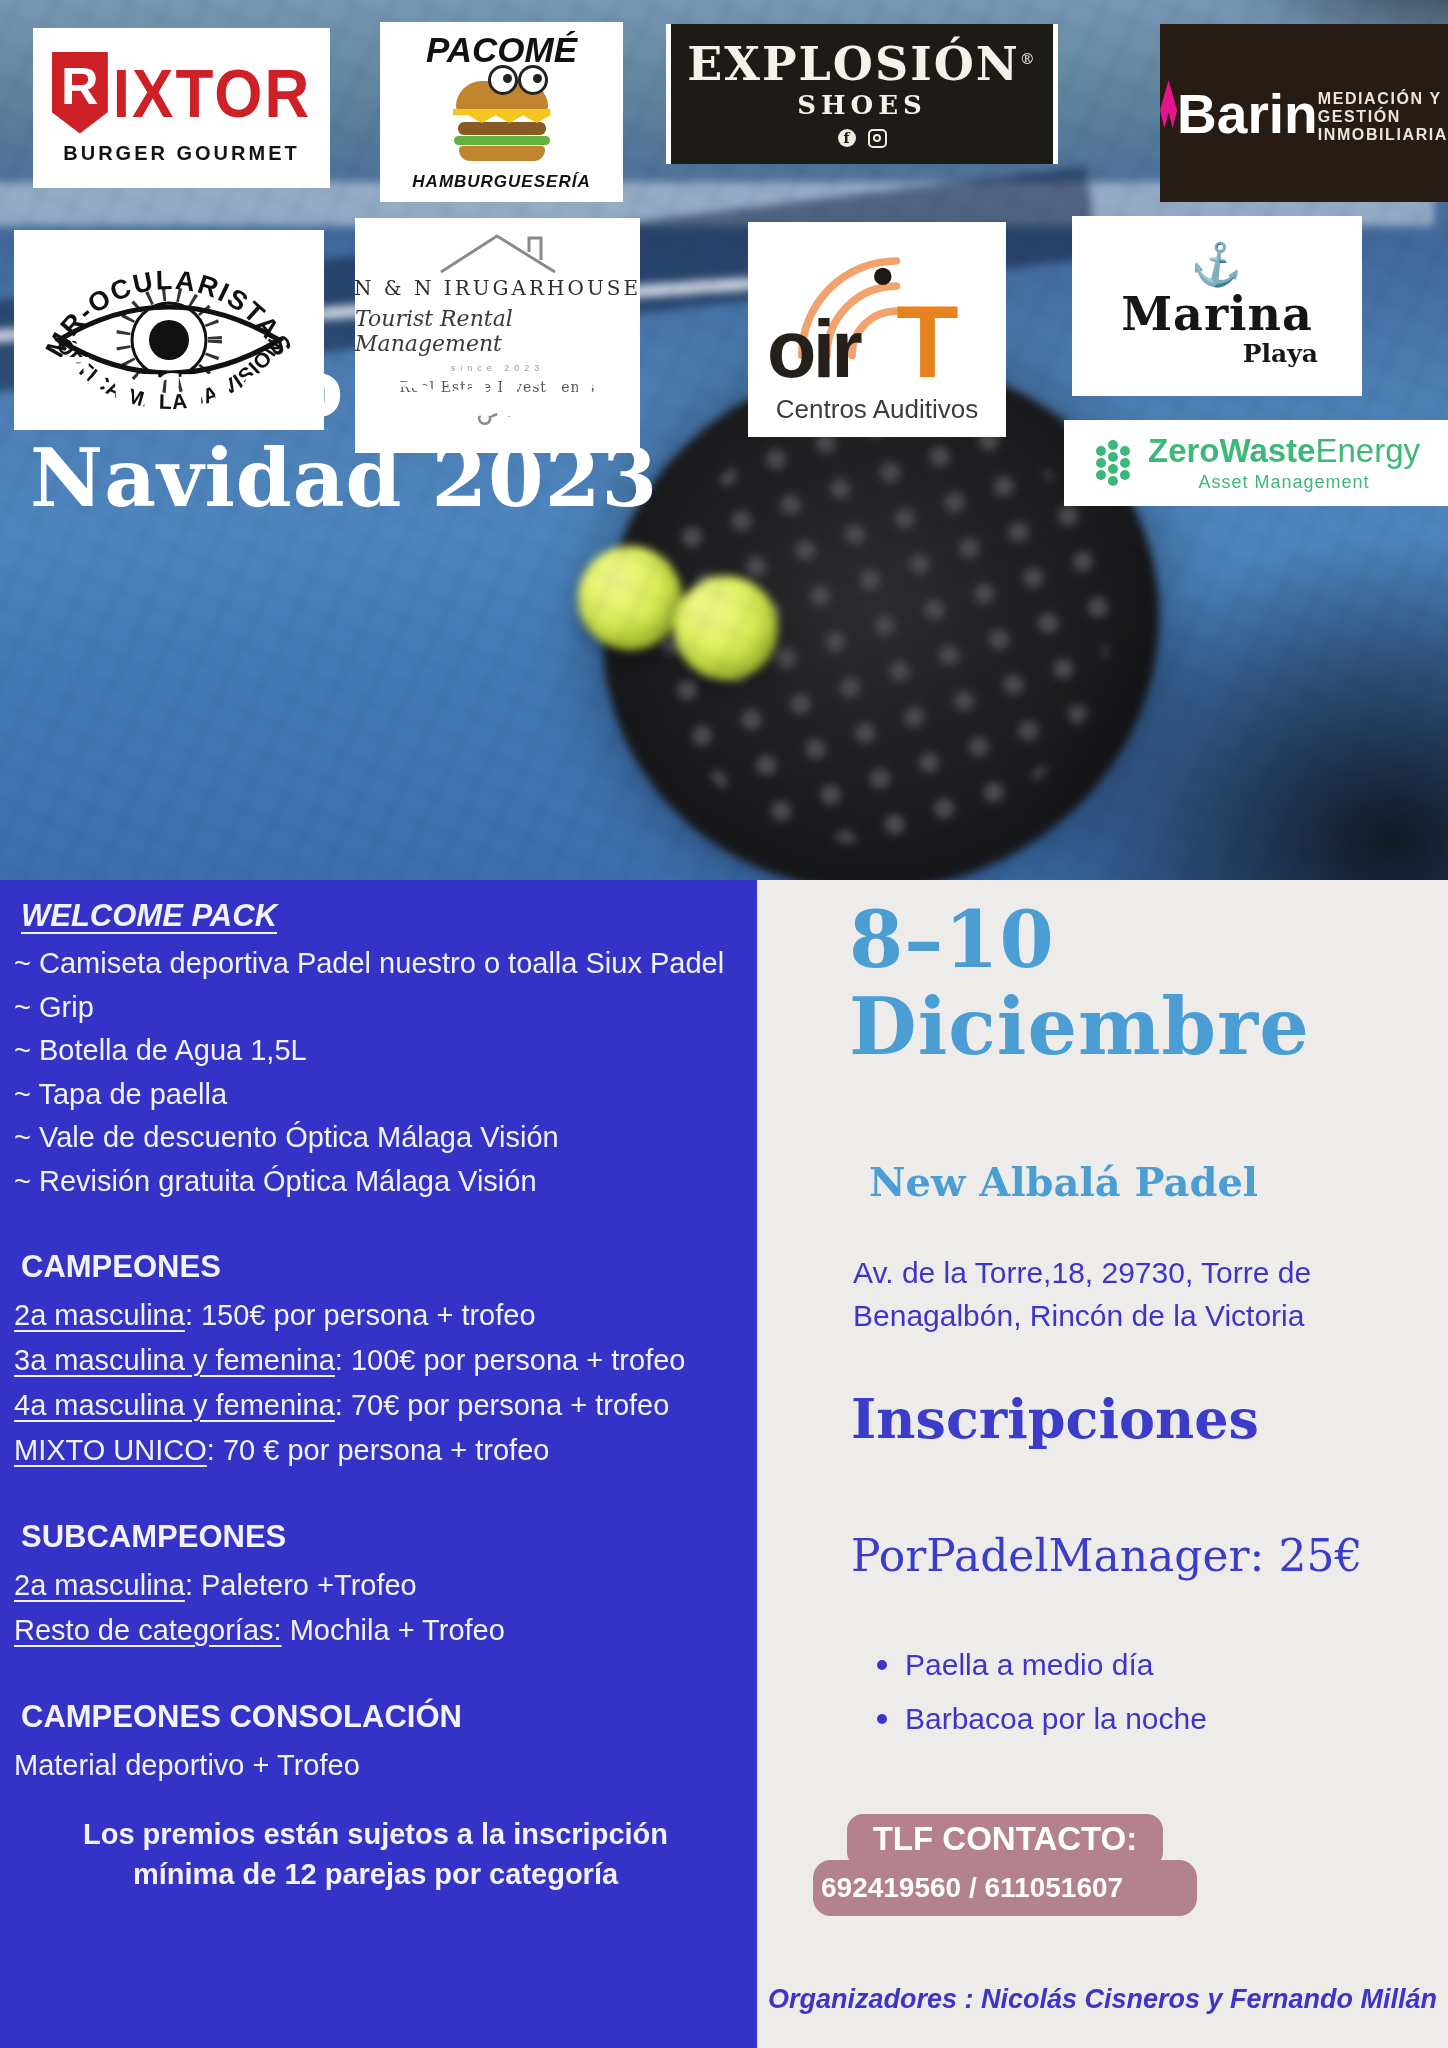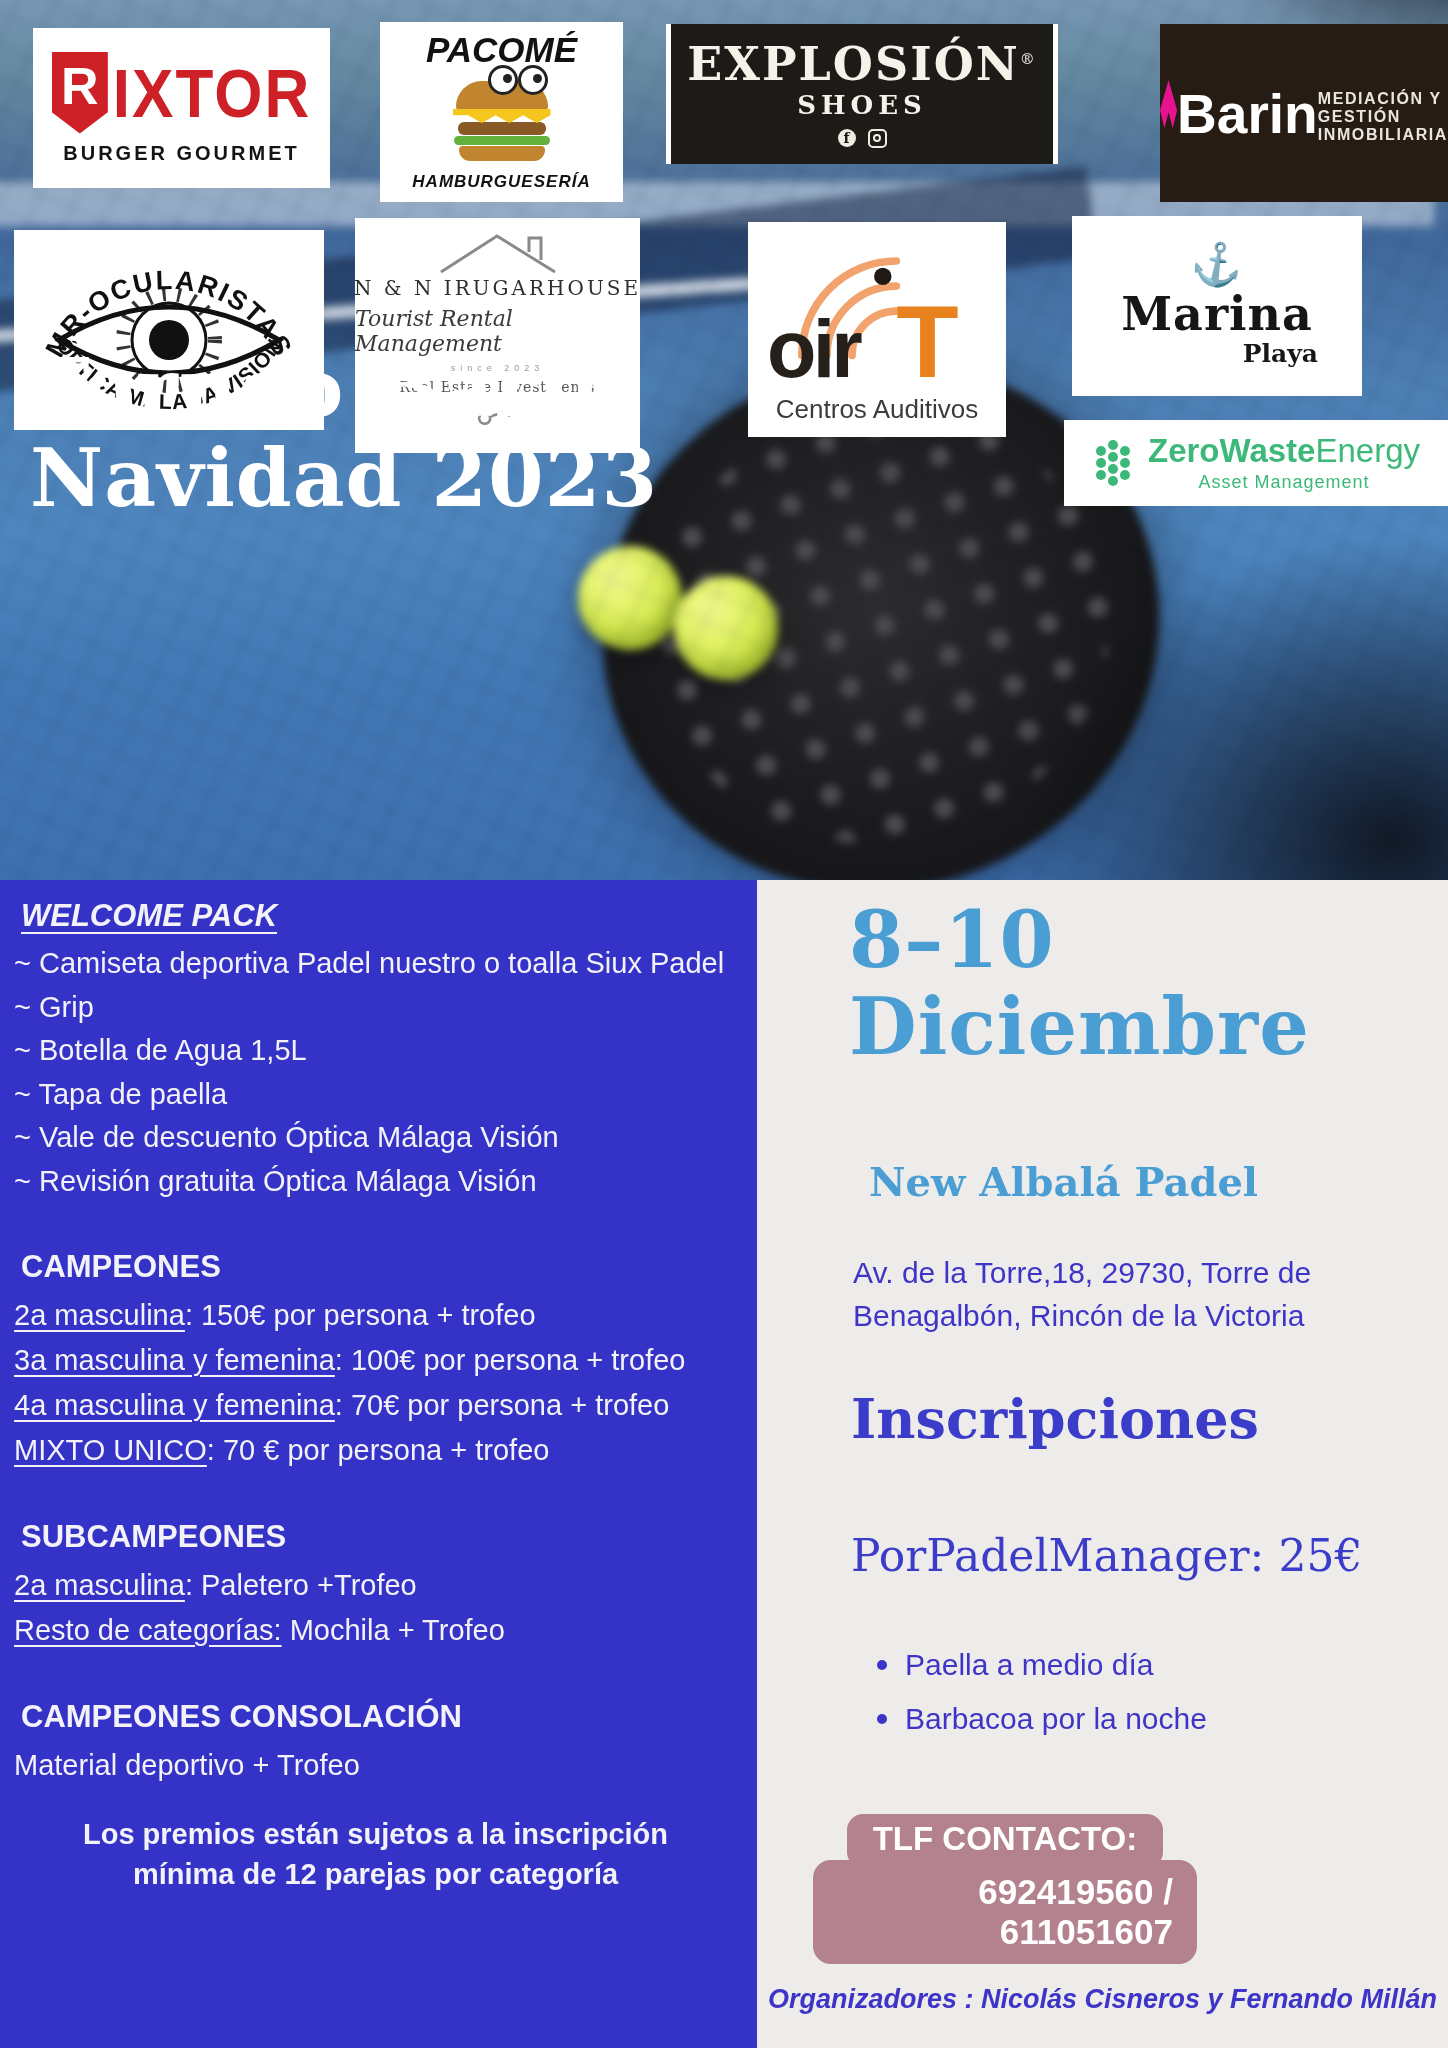--- a/index.html
+++ b/index.html
@@ -144,22 +144,22 @@
   .insc { position:absolute; left:94px; top:510px; font-family:"DejaVu Serif",serif; font-weight:bold;
            font-size:54px; line-height:1.1; color:var(--insc-blue); }
   .porpadel { position:absolute; left:94px; top:650px; font-family:"DejaVu Serif",serif;
            font-size:44px; color:var(--insc-blue); }
   .bullets { position:absolute; left:120px; top:768px; font-size:30px; color:var(--link-blue); }
   .bl { display:flex; align-items:center; margin-bottom:20px; }
   .bl-dot { width:10px; height:10px; border-radius:50%; background:var(--link-blue); margin-right:18px; flex:0 0 auto; }
   .tlf { position:absolute; left:56px; top:934px; width:384px; }
   .tlf-label { width:max-content; margin:0 auto -8px; background:var(--tlf-bg); border-radius:16px;
            padding:6px 26px 10px; font-size:33px; font-weight:bold; color:#fff; position:relative; z-index:1; }
-  .tlf-numbers { background:var(--tlf-bg); border-radius:18px; padding:12px 24px; font-size:35px;
-           font-weight:bold; color:#fff; text-align:right; }
+  .tlf-numbers { background:var(--tlf-bg); border-radius:18px; padding:12px 8px; font-size:28px;
+           font-weight:bold; color:#fff; text-align:left; }
   .organizers { position:absolute; left:0; top:1104px; width:100%; text-align:center; font-weight:bold;
            font-style:italic; font-size:27px; color:var(--link-blue); }
 </style>
 </head>
 <body>
 
 <div class="poster">
 
   <div class="photo">
     <div class="photo-bg">

